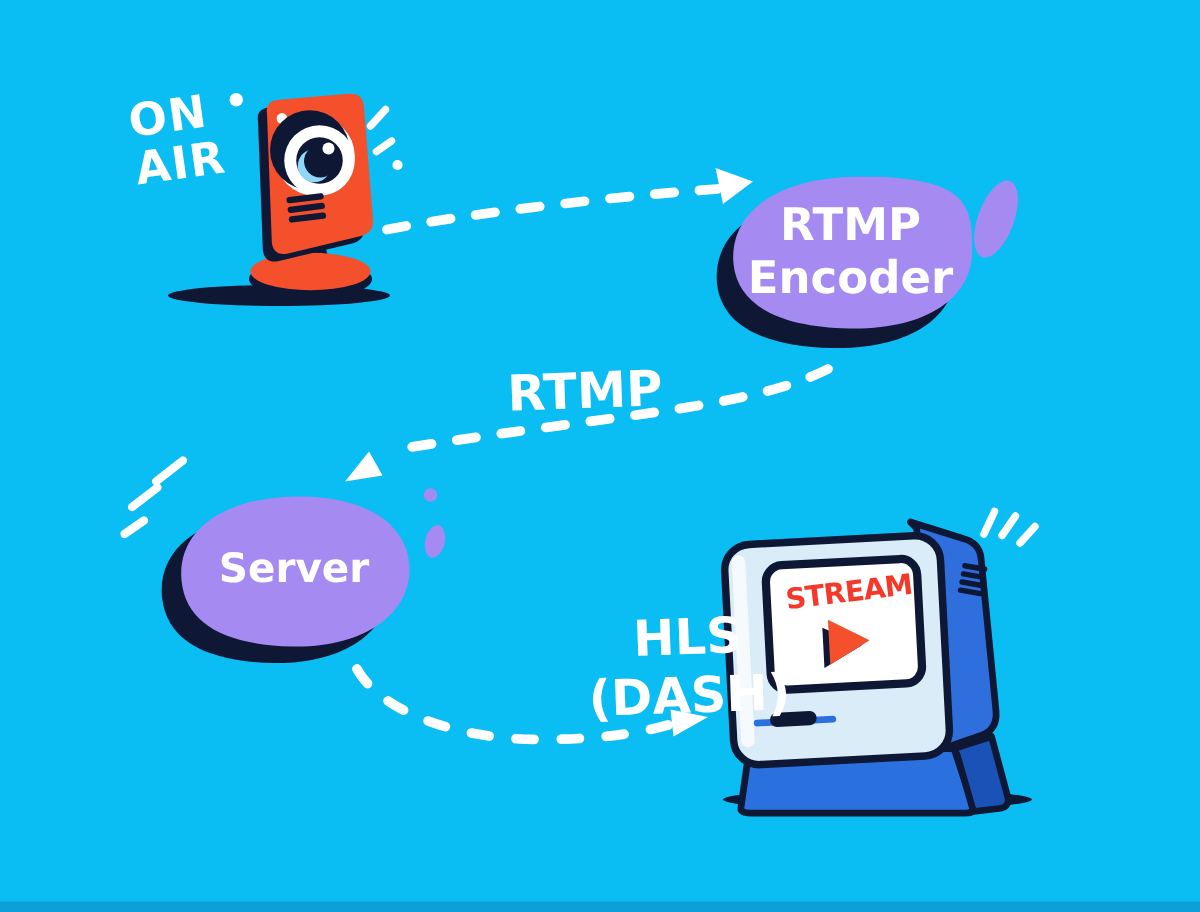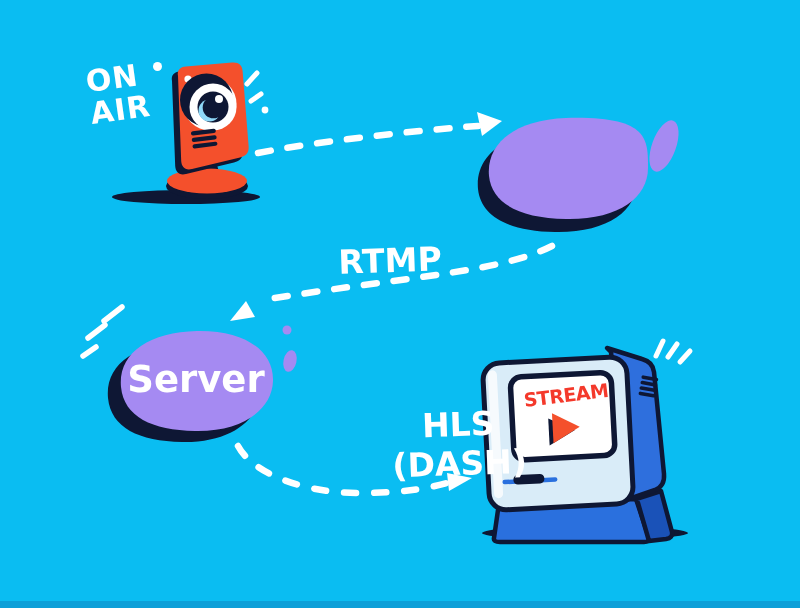--- a/index.html
+++ b/index.html
@@ -154,22 +154,23 @@
       </g>
     </g>
   </svg>
 
   <div class="label onair" style="left:88px;top:60px;width:90px;">
     <div>ON</div>
     <div>AIR</div>
   </div>
   <div class="onair-dot"></div>
 
+  <div class="label bubble-label" style="left:486px;top:120px;width:162px;height:96px;">RTMP Encoder</div>
 
-  <div class="label bubble-label" style="left:119px;top:330px;width:154px;height:100px;font-size:37px;">Server</div>
+  <div class="label bubble-label" style="left:119px;top:330px;width:154px;height:100px;font-size:27px;">Server</div>
 
   <div class="label edge-label" style="left:320px;top:242px;width:140px;transform:rotate(-2deg);">RTMP</div>
 
   <div class="label edge-label" style="left:383px;top:406px;width:152px;transform:rotate(-2deg);">HLS (DASH)</div>
 
   <div class="stream-label" style="left:521px;top:384px;width:90px;">STREAM</div>
 
   <div class="footer-strip"></div>
 </div>
 

